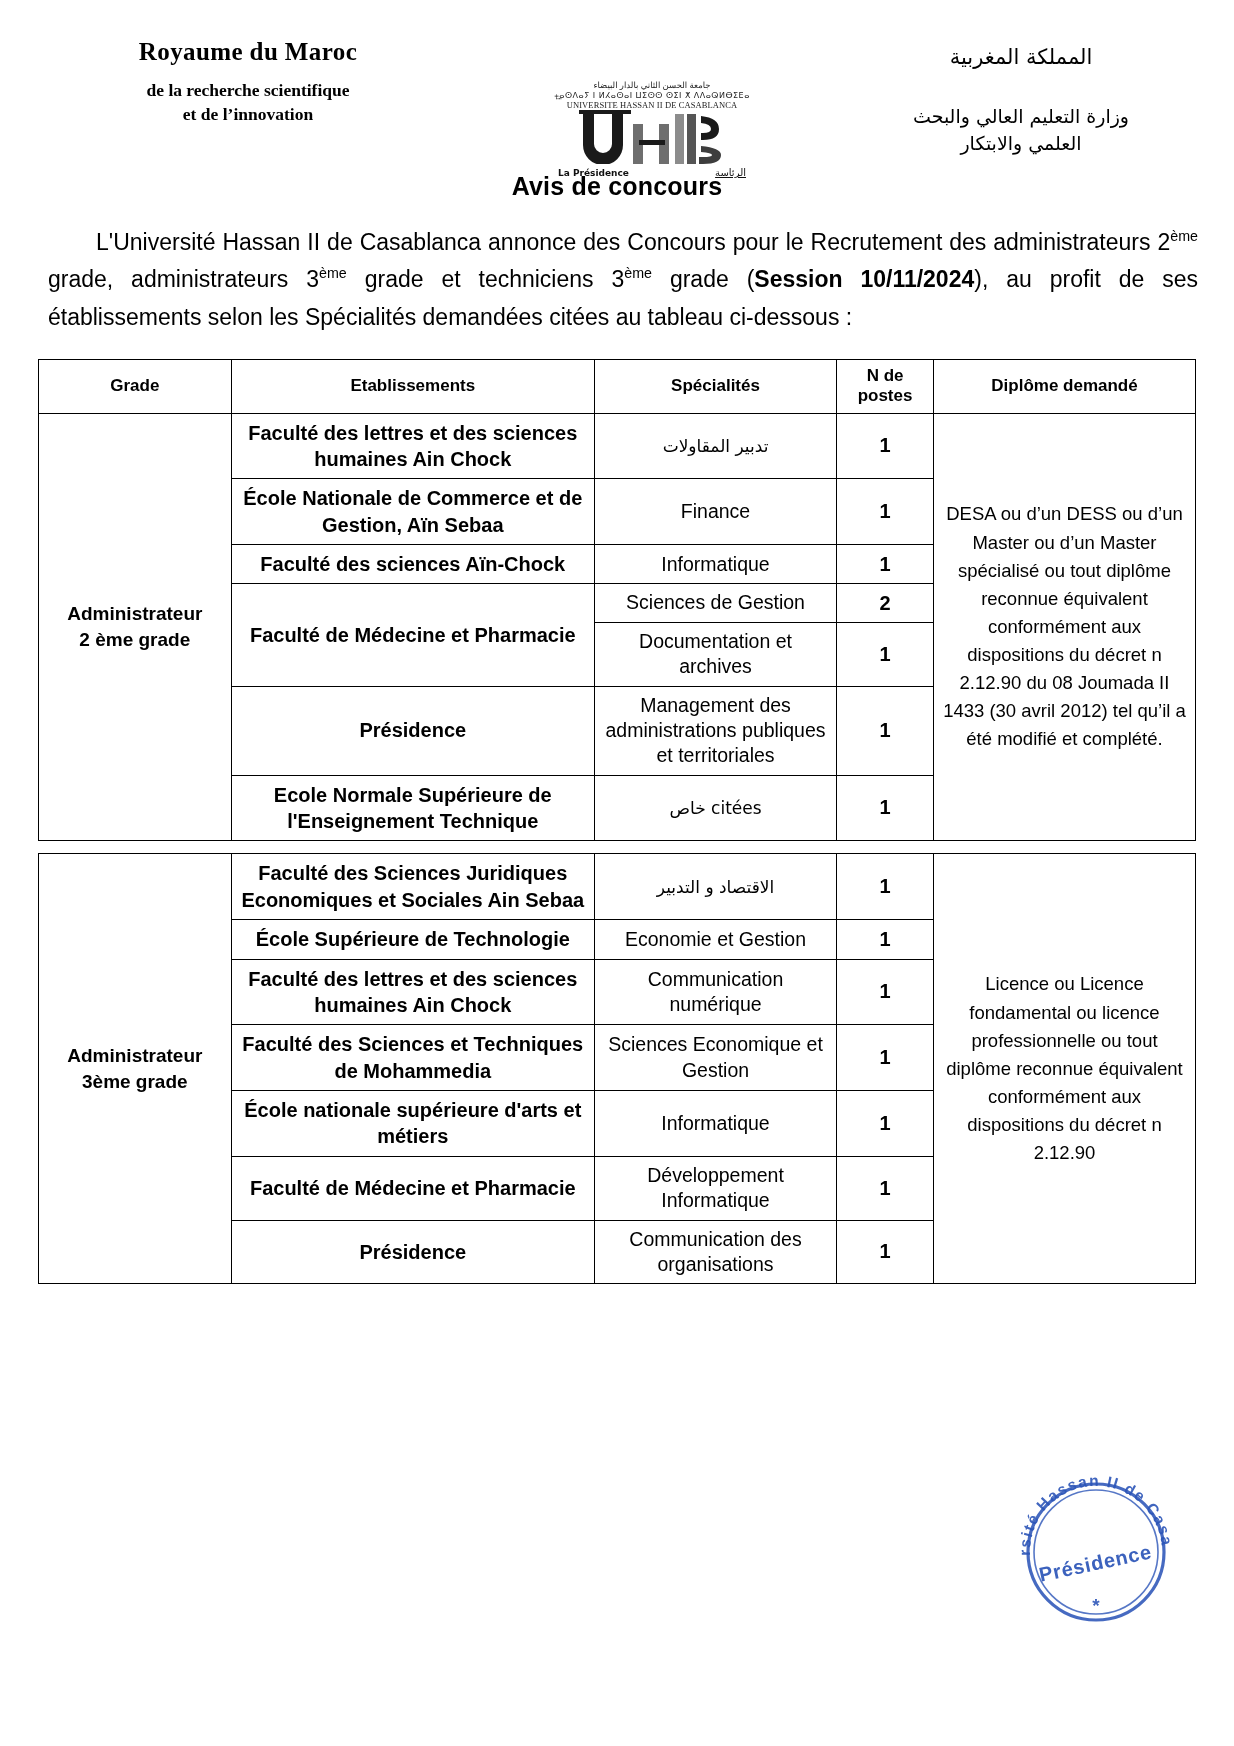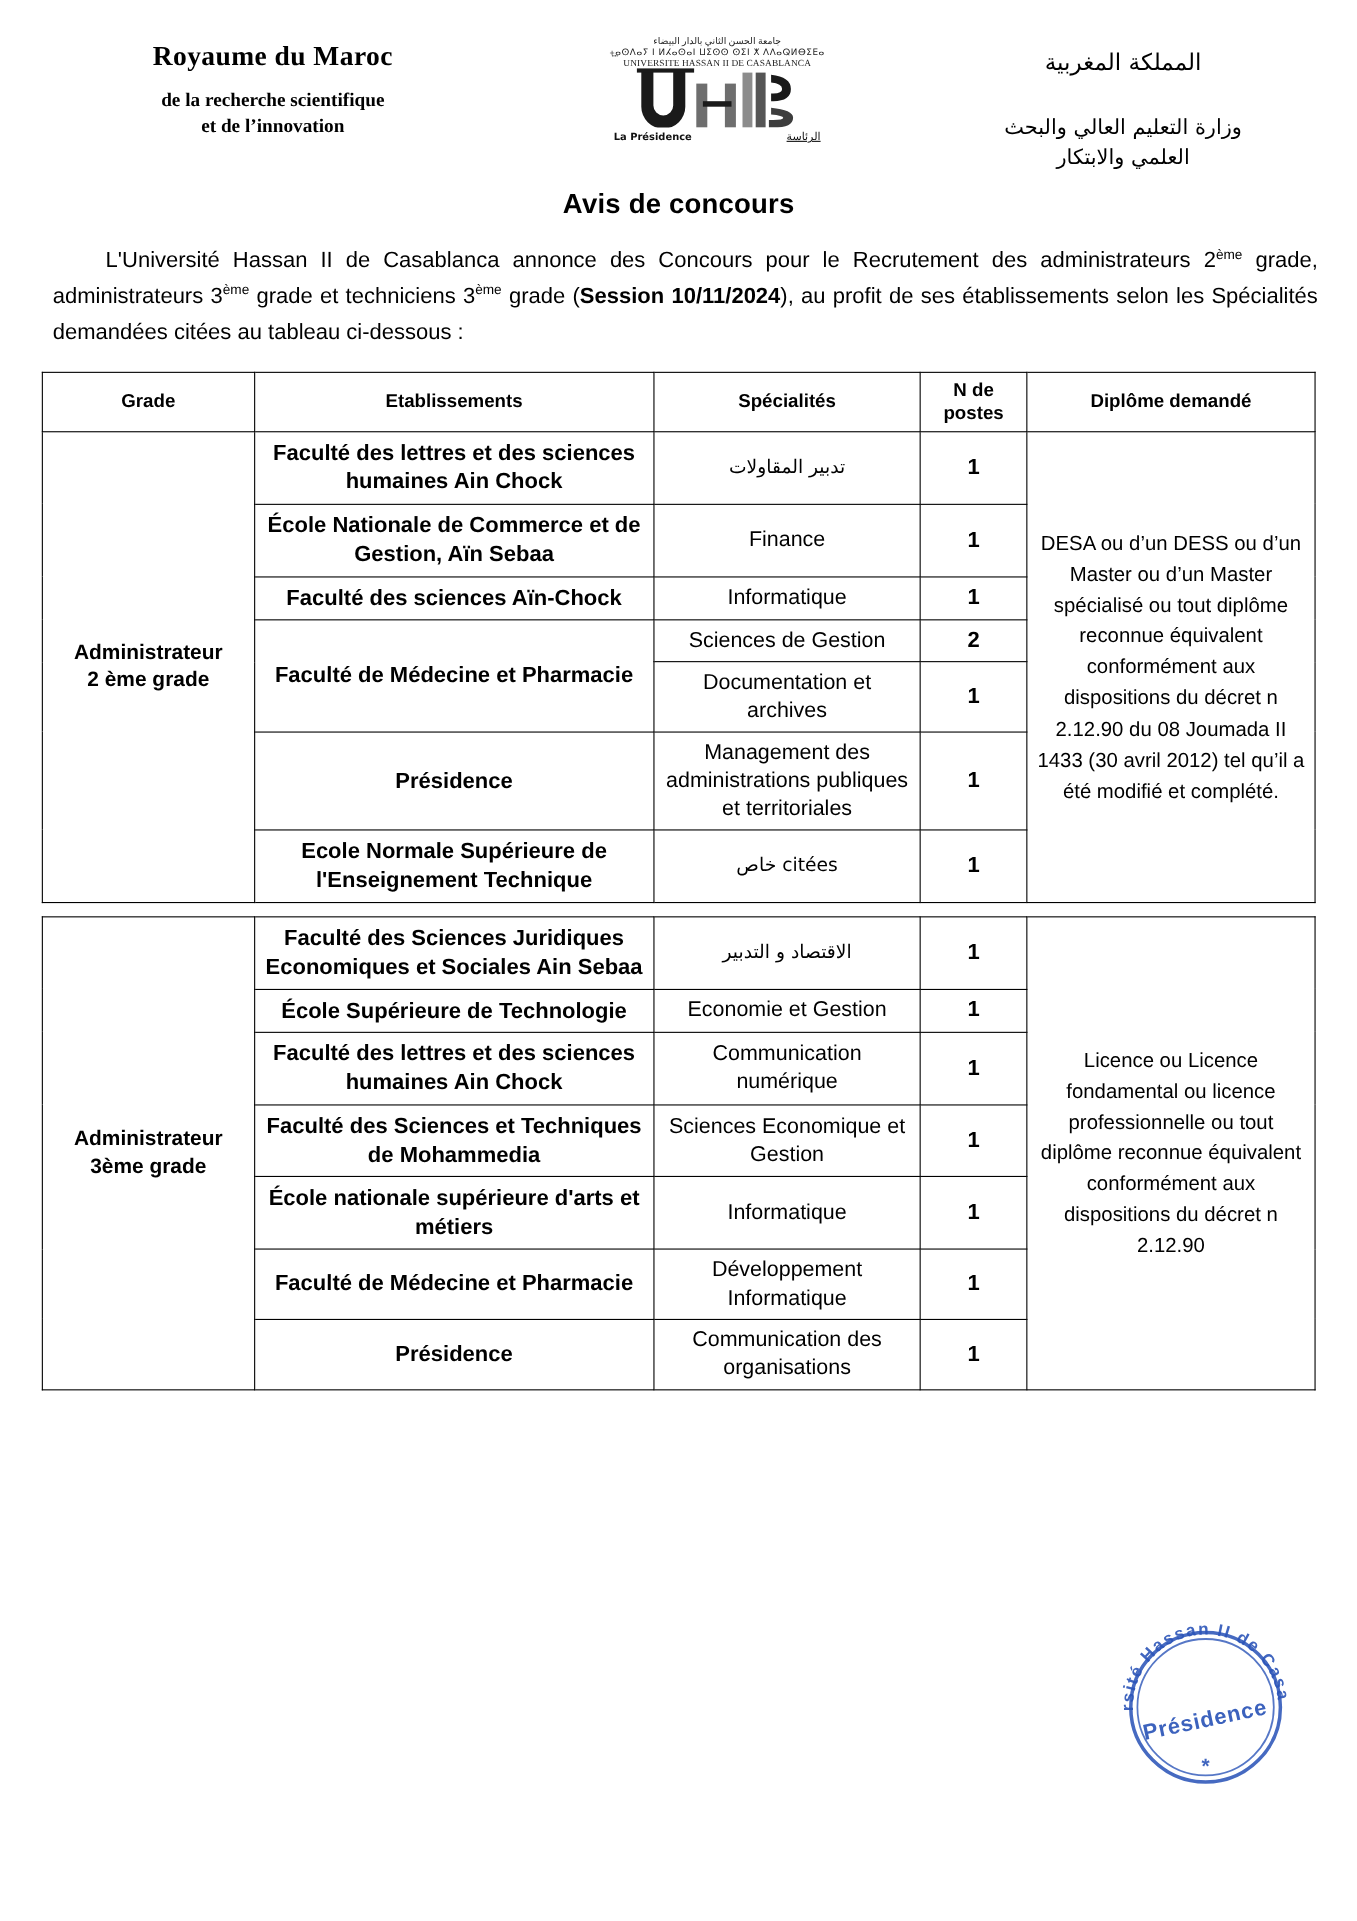--- a/index.html
+++ b/index.html
@@ -48,25 +48,26 @@
     line-height: 1.38;
   }
   .hdr-logo {
     width: 200px;
     text-align: center;
     position: relative;
     padding-top: 4px;
   }
   .logo-arabic-top {
     font-size: 8.5px;
-    font-family: Liberation Serif, serif;
+    font-family: Liberation Sans, sans-serif;
     letter-spacing: -0.2px;
     color: #222;
     line-height: 1.25;
     direction: rtl;
+    margin-top: 48px;
   }
   .logo-tifinagh {
     font-size: 8px;
     font-family: "DejaVu Sans", sans-serif;
     color: #222;
     line-height: 1.2;
     letter-spacing: .5px;
   }
   .logo-latin {
     font-size: 8.5px;
@@ -123,21 +124,21 @@
     font-family: Liberation Sans, sans-serif;
     font-weight: bold;
     font-size: 25px;
     margin: 22px 0 14px 0;
     letter-spacing: .2px;
   }
 
   
   .intro {
     padding: 0 36px 0 48px;
-    font-size: 20px;
+    font-size: 23px;
     line-height: 1.62;
     text-align: justify;
     text-justify: inter-word;
     font-family: "Liberation Sans", sans-serif;
   }
   .intro .indent { display: inline-block; width: 48px; }
   .intro b { font-weight: bold; }
   sup { font-size: 0.62em; vertical-align: super; line-height: 0; }
 
   

